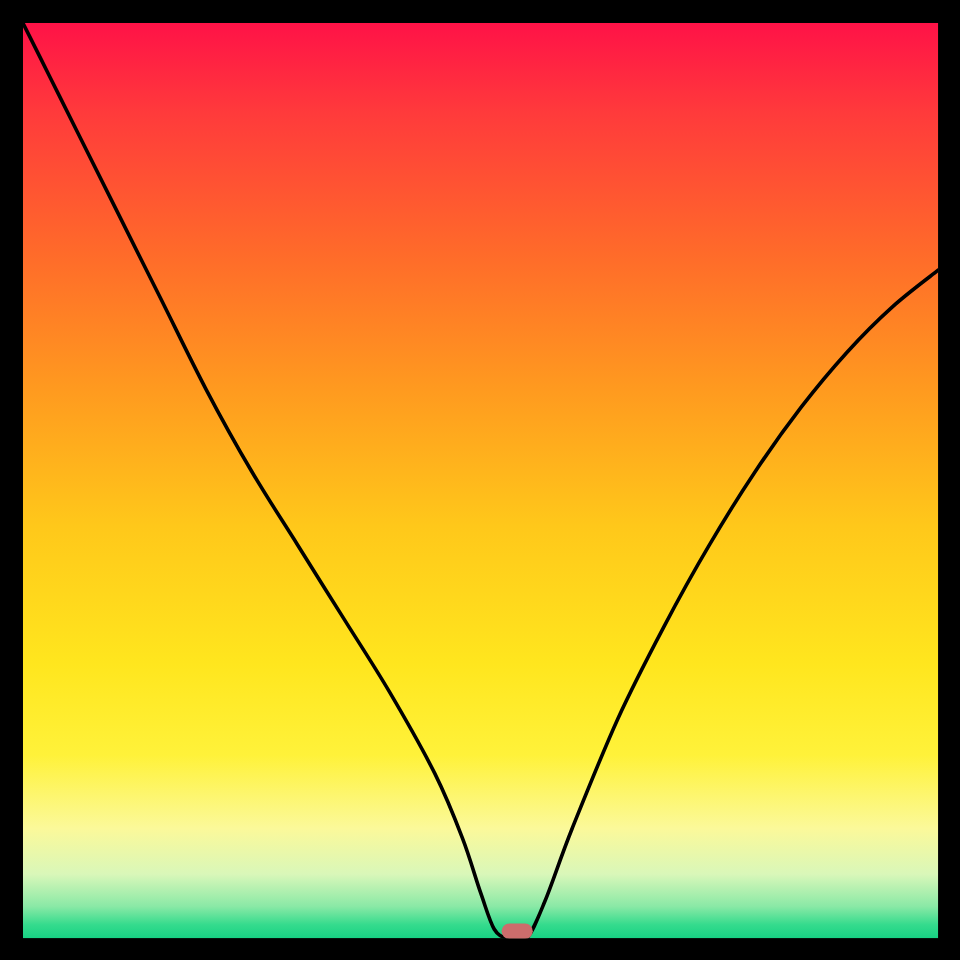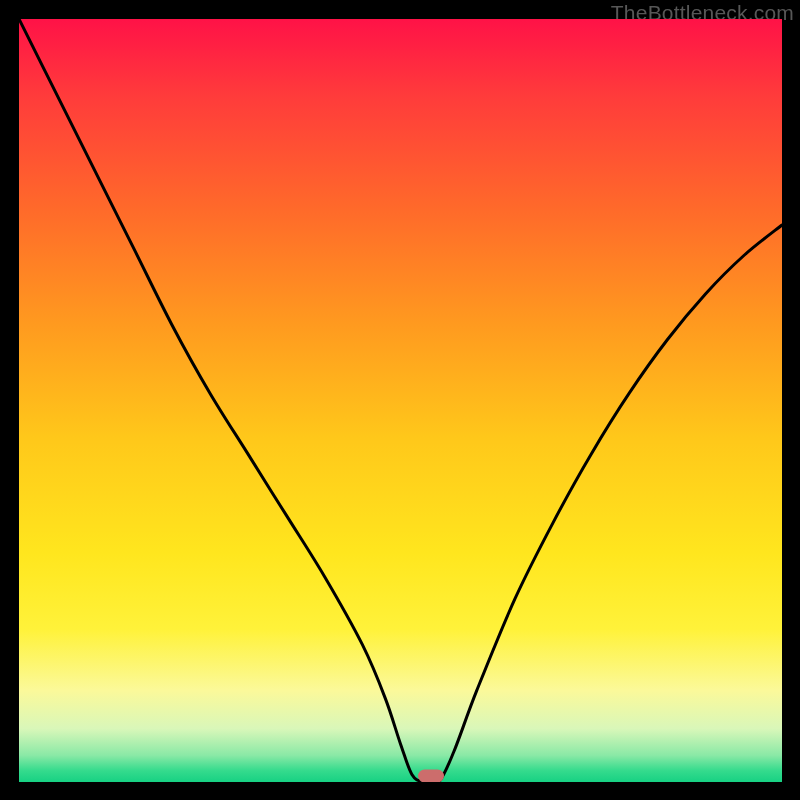--- a/index.html
+++ b/index.html
@@ -54,21 +54,20 @@
     font-size: 21px;
     font-weight: 500;
     letter-spacing: 0.2px;
     user-select: none;
   }
 </style>
 </head>
 <body>
 <div id="stage">
 
-  <div id="watermark">TheBottleneck.com</div>
 
   <div id="plot-area">
 
     <svg id="gradient-bg" viewBox="0 0 763 763" preserveAspectRatio="none">
       <defs>
         <linearGradient id="bg-grad" x1="0" y1="0" x2="0" y2="1">
             <stop offset="0%" stop-color="#ff1247"></stop>
             <stop offset="10%" stop-color="#ff3b3b"></stop>
             <stop offset="25%" stop-color="#ff6a2a"></stop>
             <stop offset="40%" stop-color="#ff9a1f"></stop>

